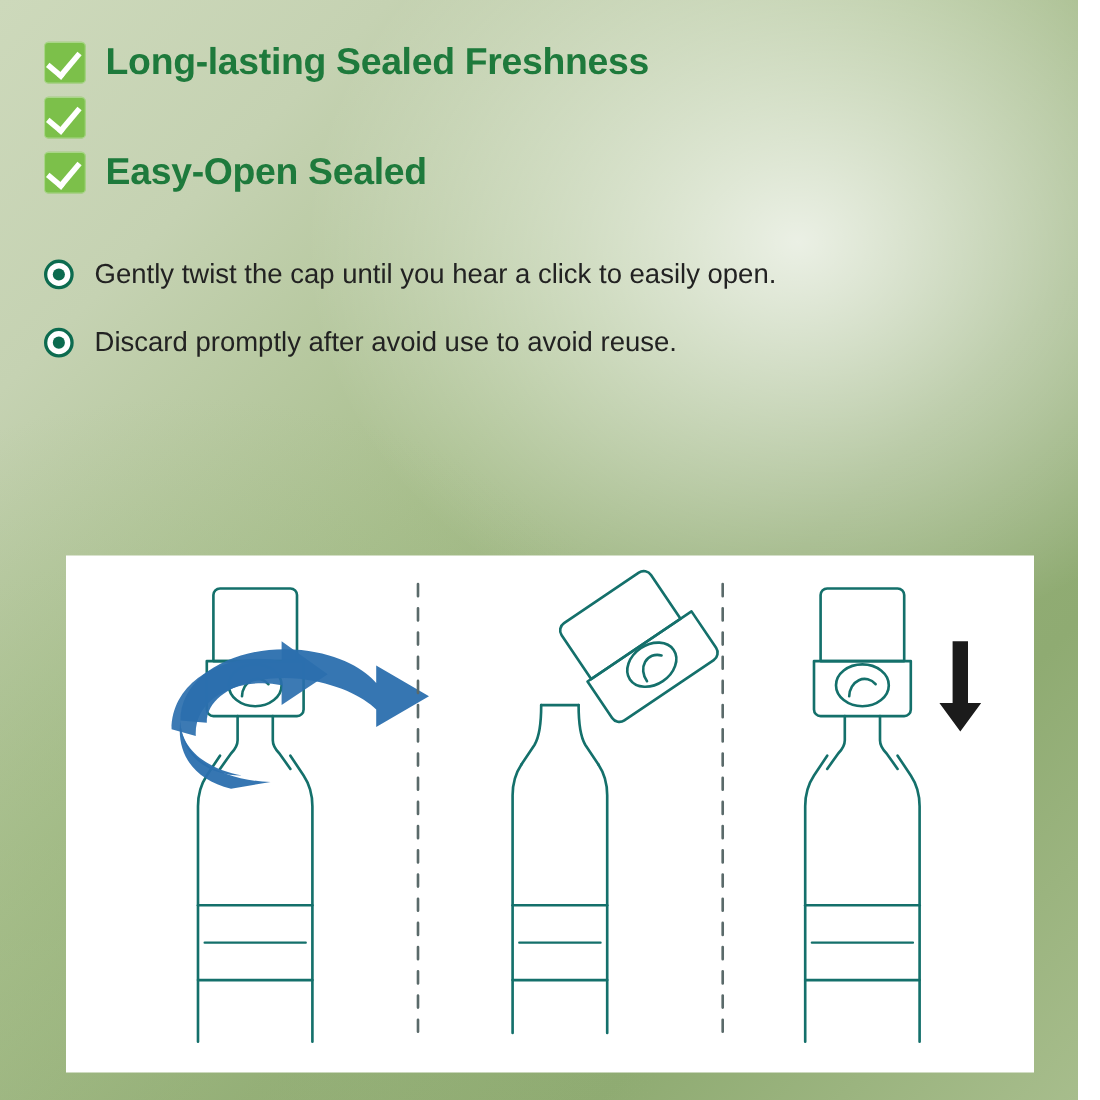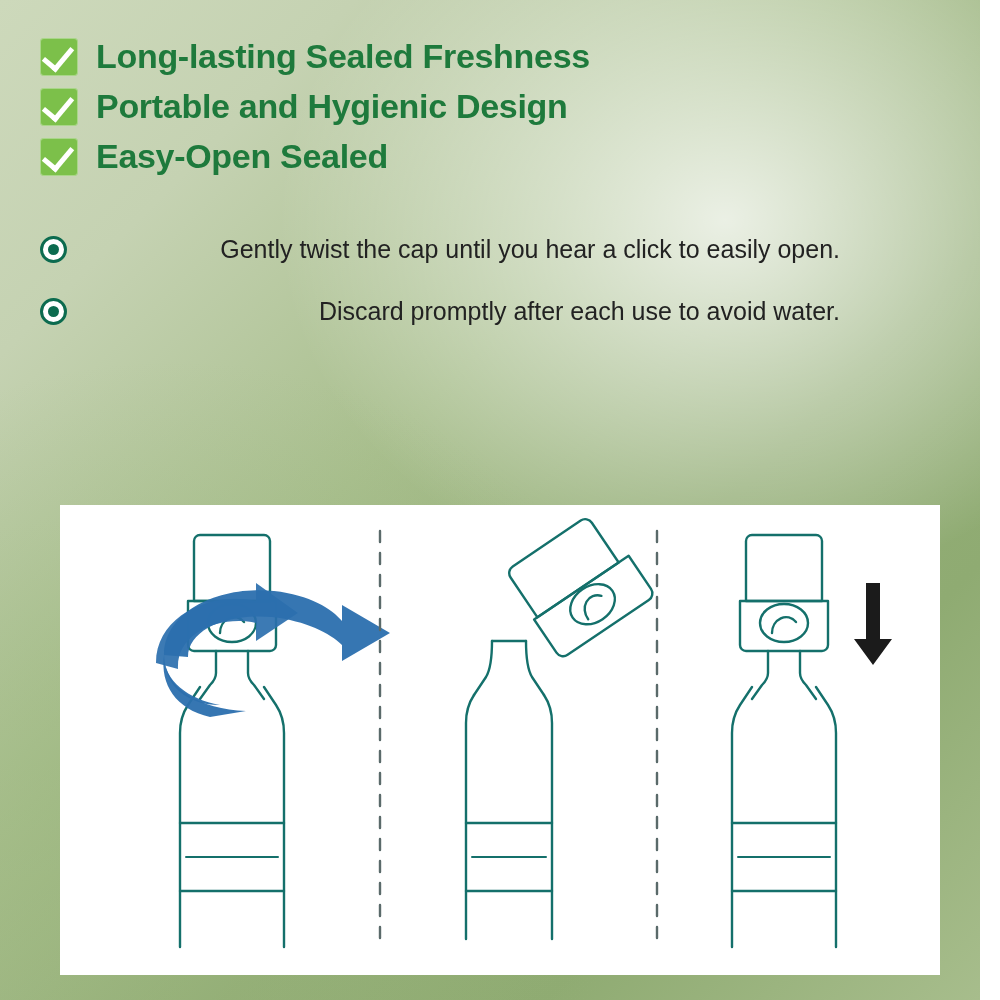--- a/index.html
+++ b/index.html
@@ -68,21 +68,20 @@
   .instructions {
     position: absolute;
     left: 40px;
     top: 232px;
     width: 800px;
   }
   .instr-row {
     display: flex;
     align-items: flex-start;
     margin-bottom: 28px;
-    justify-content: space-between;
   }
   .bullet {
     width: 27px;
     height: 27px;
     border-radius: 50%;
     border: 3px solid #0c6b4f;
     background: #ffffff;
     position: relative;
     flex: 0 0 auto;
     margin-top: 4px;
@@ -130,38 +129,37 @@
     <div class="feature-row">
       <span class="check-box">
           <span class="tick"></span>
         </span>
       <span class="feature-text">Long-lasting Sealed Freshness</span>
     </div>
     <div class="feature-row">
       <span class="check-box">
           <span class="tick"></span>
         </span>
-      <span class="feature-text">Portable and Hygienic Design</span>
     </div>
     <div class="feature-row">
       <span class="check-box">
           <span class="tick"></span>
         </span>
       <span class="feature-text">Easy-Open Sealed</span>
     </div>
   </div>
 
   <div class="instructions">
     <div class="instr-row">
       <span class="bullet"></span>
       <span class="instr-text">Gently twist the cap until you hear a click to easily open.</span>
     </div>
     <div class="instr-row">
       <span class="bullet"></span>
-      <span class="instr-text">Discard promptly after each use to avoid water.</span>
+      <span class="instr-text">Discard promptly after avoid use to avoid reuse.</span>
     </div>
   </div>
 
   <div class="panel">
     <svg width="880" height="470" viewBox="0 0 880 470" xmlns="http://www.w3.org/2000/svg">
       <g fill="none" stroke="#14706b" stroke-width="2.4" stroke-linejoin="round" stroke-linecap="round">
 
         <g>
 
           <path d="M140 30 h64 a6 6 0 0 1 6 6 v60 h-76 v-60 a6 6 0 0 1 6 -6 z"></path>

